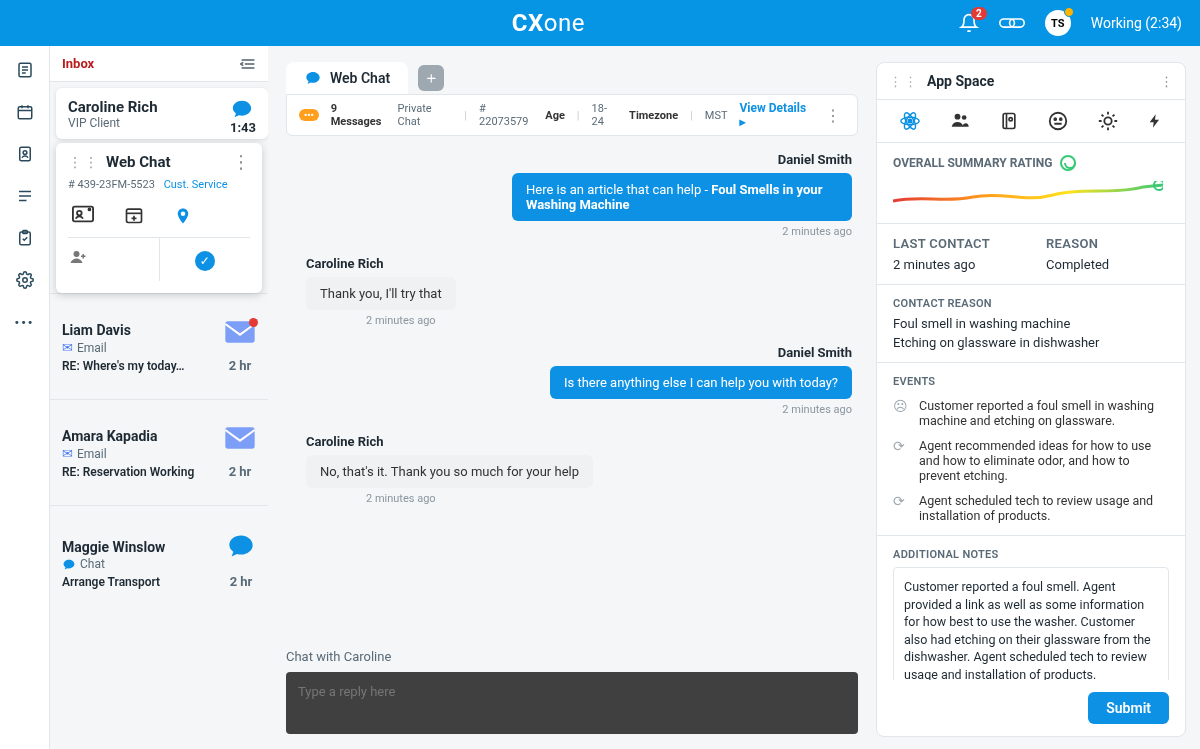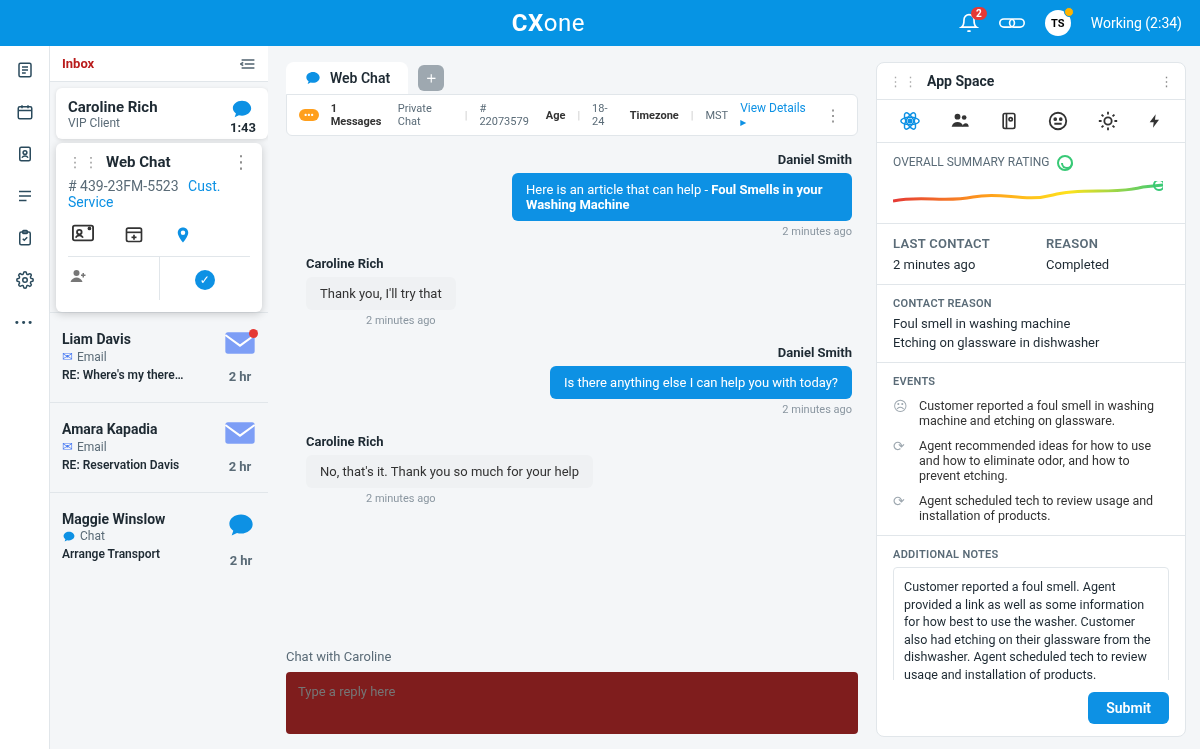--- a/index.html
+++ b/index.html
@@ -43,82 +43,82 @@
   .inbox-hdr .title { font-weight:700; color:#b91c1c; }
   .card { background:var(--card); border-radius:6px; box-shadow:0 1px 4px rgba(0,0,0,.12); margin:6px 0 0 6px; }
   .item-hdr { display:flex; justify-content:space-between; align-items:flex-start; padding:10px 12px 4px; }
   .name { font-weight:700; font-size:15px; }
   .tag { font-size:12px; color:var(--text-light); }
   .chat-bubble-ico { color:var(--blue); font-size:22px; }
   .time { font-size:13px; font-weight:700; }
   .webchat-card { padding:8px 12px 12px; border-radius:6px; margin:4px 6px 0 6px; background:#fff; position:relative; box-shadow:0 2px 8px rgba(0,0,0,.18); }
   .handle { color:#999; font-size:14px; letter-spacing:2px; }
   .webchat-title { font-weight:700; font-size:15px; margin-left:6px; }
-  .subline { font-size:14px; color:var(--text-light); margin-top:6px; }
+  .subline { font-size:11px; color:var(--text-light); margin-top:6px; }
   .subline .svc { color:var(--blue); margin-left:6px; }
   .iconrow { display:flex; gap:30px; margin:14px 4px 10px; color:#333; }
   .iconrow span { font-size:18px; cursor:pointer; }
   .iconrow .pin { color:var(--blue); }
   .splitrow { display:flex; border-top:1px solid var(--border); margin-top:4px; }
   .splitrow > div { flex:1; text-align:center; padding:10px 0; font-size:18px; }
   .splitrow > div:first-child { border-right:1px solid var(--border); color:#666; }
   .check-circ { width:20px; height:20px; border-radius:50%; background:var(--blue); color:#fff; display:inline-flex; align-items:center; justify-content:center; font-size:12px; }
 
-  .inbox-item { border-top:1px solid var(--border); padding:18px 12px; display:flex; gap:24px; }
+  .inbox-item { border-top:1px solid var(--border); padding:26px 12px; display:flex; gap:24px;align-items:flex-end; }
   .item-left { flex:1; min-width:0; }
   .item-left .name { font-size:14px; }
   .email-ico { color:#4b7cf3; font-size:13px; }
   .chat-ico-blue { color:var(--blue); font-size:14px; }
   .item-left .type { font-size:12px; color:var(--text-light); display:flex; align-items:center; gap:4px; margin-top:2px; }
   .item-left .subj { font-size:12px; font-weight:600; margin-top:4px; white-space:nowrap; overflow:hidden; text-overflow:ellipsis; }
   .item-right { text-align:center; }
   .env { font-size:28px; color:#7d9ef6; position:relative; line-height:1; }
   .redot { position:absolute; top:-2px; right:-2px; width:9px; height:9px; border-radius:50%; background:var(--red); }
   .hr2 { font-size:13px; font-weight:700; color:var(--text-light); margin-top:14px; }
 
   
   .chat { flex:1; background:var(--bg); display:flex; flex-direction:column; padding:16px 18px 12px; }
   .tabs { display:flex; gap:6px; align-items:center; margin-bottom:0; }
   .tab { background:#fff; border-radius:8px 8px 0 0; padding:8px 18px; display:flex; align-items:center; gap:8px; font-weight:600; font-size:14px; box-shadow:0 -1px 0 #fff inset; }
   .plusbtn { width:26px; height:26px; border-radius:6px; background:#9ea8b0; color:#fff; display:flex; align-items:center; justify-content:center; font-size:16px; margin-left:4px; }
   .subbar { background:#fff; border:1px solid var(--border); border-radius:0 6px 6px 6px; padding:6px 12px; display:flex; align-items:center; gap:12px; font-size:11px; color:var(--text-light); }
   .pill { background:#ff9f1c; color:#fff; font-size:9px; border-radius:7px; padding:1px 5px; font-weight:700; }
   .subbar .sep { color:#ccc; }
-  .subbar .view { margin-left:auto; color:var(--blue); font-weight:400; font-size:12px; }
+  .subbar .view { margin-left:auto; color:var(--blue); font-weight:700; font-size:12px; }
   .subbar .kebab { color:#888; font-size:16px; padding:0 4px; }
 
   .stream { flex:1; overflow:auto; padding:16px 6px 0 20px; }
   .sender { font-weight:700; font-size:13px; margin-bottom:6px; }
   .left-msg .sender { text-align:left; }
   .right-msg .sender { text-align:right; }
   .bubble { display:inline-block; padding:9px 14px; border-radius:6px; max-width:340px; font-size:13px; }
   .left-msg .bubble { background:#eff1f3; color:#333; }
   .right-msg { text-align:right; }
   .right-msg .bubble { background:var(--blue); color:#fff; text-align:left; }
   .right-msg .bubble a { color:#fff; font-weight:700; text-decoration:none; }
   .ts { font-size:11px; color:var(--text-faint); margin-top:4px; }
   .left-msg .ts { text-align:left; padding-left:60px; }
   .right-msg .ts { text-align:right; }
   .msg { margin-bottom:18px; }
 
   .chat-footer .hint { font-size:13px; color:var(--text-light); margin:6px 0 8px; }
-  .chat-footer textarea { width:100%; height:62px; border:none; background:#7f1d1d; border-radius:4px; padding:12px; font-size:13px; color:#999; resize:none; outline:none; }
+  .chat-footer textarea { width:100%; height:62px; border:none; background:#404040; border-radius:4px; padding:12px; font-size:13px; color:#999; resize:none; outline:none; }
 
   
   .panel { width:310px; background:#fff; border:1px solid var(--border); border-radius:8px; margin:16px 14px 12px 0; display:flex; flex-direction:column; overflow:hidden; }
   .panel-hdr { display:flex; align-items:center; gap:8px; padding:10px 12px; border-bottom:1px solid var(--border); }
   .panel-hdr .handle { font-size:13px; color:#aaa; }
   .panel-hdr .title { font-weight:700; font-size:14px; }
   .panel-hdr .kebab { margin-left:auto; color:#888; }
   .tabicons { display:flex; justify-content:space-around; padding:10px 8px; border-bottom:1px solid var(--border); }
   .tabicons span { font-size:20px; color:#333; cursor:pointer; }
   .tabicons span.active { color:var(--blue); }
   .panel-body { flex:1; overflow:auto; font-size:13px; }
   .section { padding:12px 16px; border-bottom:1px solid var(--border); }
-  .summary-line { display:flex; align-items:flex-start; gap:8px; color:var(--text-light); font-weight:400; font-size:12px; }
+  .summary-line { display:flex; align-items:center; gap:8px; color:var(--text-light); font-weight:700; font-size:12px; }
   .face { width:16px; height:16px; border:2px solid var(--accent-green); border-radius:50%; position:relative; }
   .face::after { content:""; position:absolute; width:8px; height:4px; border:2px solid var(--accent-green); border-top:none; border-radius:0 0 8px 8px; left:2px; top:6px; }
   .spark { margin-top:10px; height:30px; position:relative; }
   .kv { display:flex; gap:30px; }
   .kv div { flex:1; }
   .kv .k { font-size:13px; font-weight:600; color:var(--text-light); letter-spacing:.3px; }
   .kv .v { margin-top:6px; }
   .sec-title { font-size:11px; font-weight:600; color:var(--text-light); letter-spacing:.3px; margin-bottom:6px; }
   .events .ev { display:flex; gap:10px; margin-top:10px; font-size:12.5px; color:#333; }
   .events .ev .ico { flex-shrink:0; color:#9ea8b0; font-size:14px; width:16px; }
@@ -288,41 +288,41 @@
       </div>
 
       <div id="inbox-items">
           <div class="inbox-item">
             <div class="item-left">
               <div class="name">Liam Davis</div>
               <div class="type">
                 <span class="email-ico">✉</span>
                 <span>Email</span>
               </div>
-              <div class="subj">RE: Where's my there…</div>
+              <div class="subj">RE: Where's my today…</div>
             </div>
             <div class="item-right">
               <div class="env">
                 <svg width="32" height="24" viewBox="0 0 24 18" fill="#7d9ef6">
                   <rect x="1" y="1" width="22" height="16" rx="2"></rect>
                   <path d="M1 3l11 8 11-8" fill="none" stroke="#fff" stroke-width="1.5"></path>
                 </svg>
                 <span class="redot"></span>
               </div>
               <div class="hr2">2 hr</div>
             </div>
           </div>
           <div class="inbox-item">
             <div class="item-left">
               <div class="name">Amara Kapadia</div>
               <div class="type">
                 <span class="email-ico">✉</span>
                 <span>Email</span>
               </div>
-              <div class="subj">RE: Reservation Davis</div>
+              <div class="subj">RE: Reservation Working</div>
             </div>
             <div class="item-right">
               <div class="env">
                 <svg width="32" height="24" viewBox="0 0 24 18" fill="#7d9ef6">
                   <rect x="1" y="1" width="22" height="16" rx="2"></rect>
                   <path d="M1 3l11 8 11-8" fill="none" stroke="#fff" stroke-width="1.5"></path>
                 </svg>
               </div>
               <div class="hr2">2 hr</div>
             </div>
@@ -357,21 +357,21 @@
         <div class="tab">
           <svg width="18" height="16" viewBox="0 0 24 24" fill="#0d91e4">
               <path d="M12 3C6.5 3 2 6.6 2 11c0 2.4 1.3 4.5 3.4 6L4 21l4.6-2.2c1.1.3 2.2.5 3.4.5 5.5 0 10-3.6 10-8S17.5 3 12 3z"></path>
             </svg>
           <span>Web Chat</span>
         </div>
         <div class="plusbtn">＋</div>
       </div>
       <div class="subbar">
         <span class="pill">•••</span>
-        <b style="color:#333">1 Messages</b>
+        <b style="color:#333">9 Messages</b>
         <span>Private Chat</span>
         <span class="sep">|</span>
         <span># 22073579</span>
         <b style="color:#333">Age</b>
         <span class="sep">|</span>
         <span>18-24</span>
         <b style="color:#333">Timezone</b>
         <span class="sep">|</span>
         <span>MST</span>
         <a class="view">View Details ▸</a>

